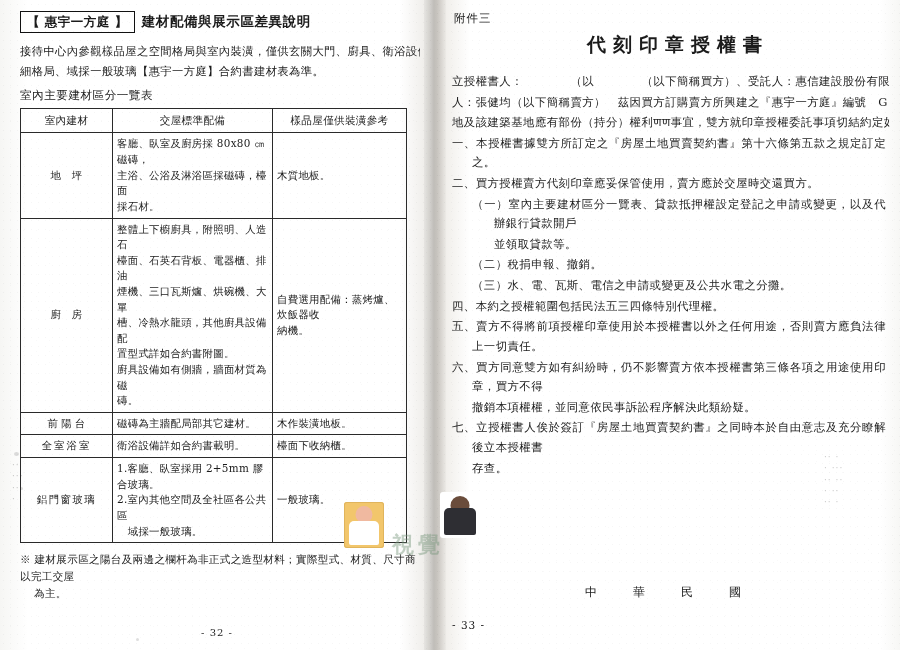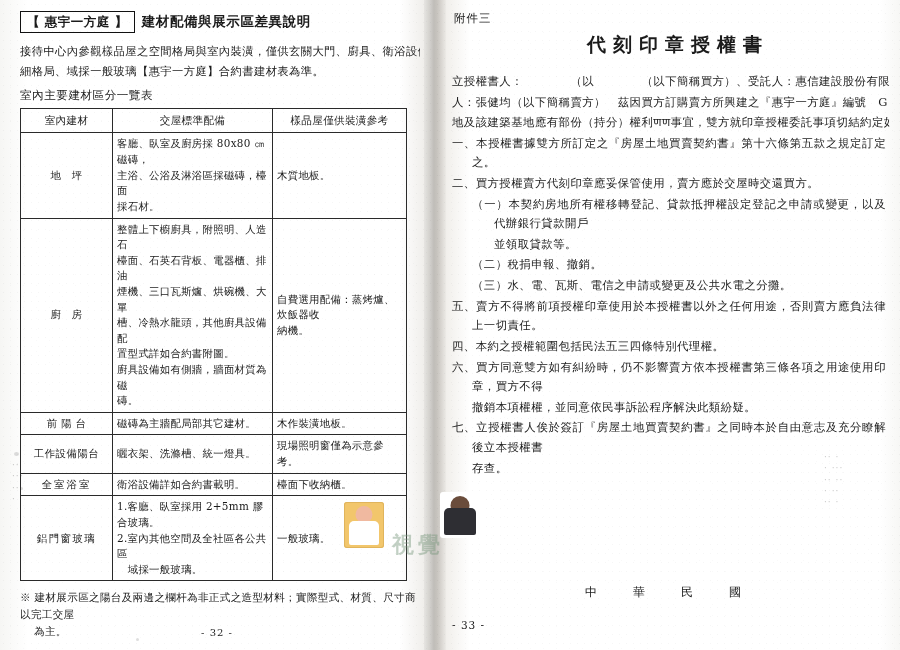--- a/index.html
+++ b/index.html
@@ -71,21 +71,21 @@
     font-size:10.4px;
     line-height:1.5;
     letter-spacing:0.3px;
     padding:3px 4px;
     vertical-align:middle;
   }
   table.mat th{
     text-align:center;font-weight:normal;font-size:10.6px;padding:4px 3px;
   }
   td.cat{
-    text-align:center;letter-spacing:4px;padding-left:8px;white-space:nowrap;
+    text-align:center;letter-spacing:4px;padding-left:8px;white-space:nowrap;font-family:Liberation Serif, serif;
   }
   td.body{ vertical-align:top; }
   .cell-lines{ display:block; }
   .cell-lines span{ display:block; }
   .note{
     font-size:10.6px;line-height:1.6;letter-spacing:0.3px;margin:8px 0 0 2px;
     width:400px;overflow:hidden;
   }
   .note .l2{margin-left:14px;}
   .pagenum{
@@ -233,33 +233,20 @@
               <span>磁磚為主牆配局部其它建材。</span>
             </span>
         </td>
         <td class="body">
           <span class="cell-lines">
               <span>木作裝潢地板。</span>
             </span>
         </td>
       </tr>
       <tr>
-        <td class="cat" style="letter-spacing:0.5px">工作設備陽台</td>
-        <td class="body">
-          <span class="cell-lines">
-              <span>曬衣架、洗滌槽、統一燈具。</span>
-            </span>
-        </td>
-        <td class="body">
-          <span class="cell-lines">
-              <span>現場照明窗僅為示意參考。</span>
-            </span>
-        </td>
-      </tr>
-      <tr>
         <td class="cat" style="letter-spacing:2px">全室浴室</td>
         <td class="body">
           <span class="cell-lines">
               <span>衛浴設備詳如合約書載明。</span>
             </span>
         </td>
         <td class="body">
           <span class="cell-lines">
               <span>檯面下收納櫃。</span>
             </span>
@@ -294,26 +281,26 @@
 <div id="right">
 
   <div class="attach">附件三</div>
   <div class="doc-title">代刻印章授權書</div>
 
   <p class="rpara nw">立授權書人：　　　　（以　　　　（以下簡稱買方）、受託人：惠信建設股份有限公司　土地所有權</p>
   <p class="rpara nw">人：張健均（以下簡稱賣方）　茲因買方訂購賣方所興建之『惠宇一方庭』編號　G　棟　12　樓房</p>
   <p class="rpara nw">地及該建築基地應有部份（持分）權利णण事宜，雙方就印章授權委託事項切結約定如下：</p>
   <p class="rpara hang">一、本授權書據雙方所訂定之『房屋土地買賣契約書』第十六條第五款之規定訂定之。</p>
   <p class="rpara hang">二、買方授權賣方代刻印章應妥保管使用，賣方應於交屋時交還買方。</p>
-  <p class="rpara hang2">（一）本契約房地所有權移轉登記、貸款抵押權設定登記之申請或變更，以及代辦銀行貸款開戶</p>
+  <p class="rpara hang2">（一）室內主要建材區分一覽表、貸款抵押權設定登記之申請或變更，以及代辦銀行貸款開戶</p>
   <p class="rpara hang3">並領取貸款等。</p>
   <p class="rpara hang2">（二）稅捐申報、撤銷。</p>
   <p class="rpara hang2">（三）水、電、瓦斯、電信之申請或變更及公共水電之分攤。</p>
+  <p class="rpara hang">四、本約之授權範圍包括民法五三四條特別代理權。</p>
   <p class="rpara hang">五、賣方不得將前項授權印章使用於本授權書以外之任何用途，否則賣方應負法律上一切責任。</p>
-  <p class="rpara hang">四、本約之授權範圍包括民法五三四條特別代理權。</p>
   <p class="rpara hang">六、買方同意雙方如有糾紛時，仍不影響賣方依本授權書第三條各項之用途使用印章，買方不得</p>
   <p class="rpara" style="padding-left:20px">撤銷本項權權，並同意依民事訴訟程序解決此類紛疑。</p>
   <p class="rpara hang">七、立授權書人俟於簽訂『房屋土地買賣契約書』之同時本於自由意志及充分瞭解後立本授權書</p>
   <p class="rpara" style="padding-left:20px">存查。</p>
 
   <div class="stamps">
     <div class="stamp" id="stampA">
       <span class="head"></span>
       <span class="body"></span>
     </div>

